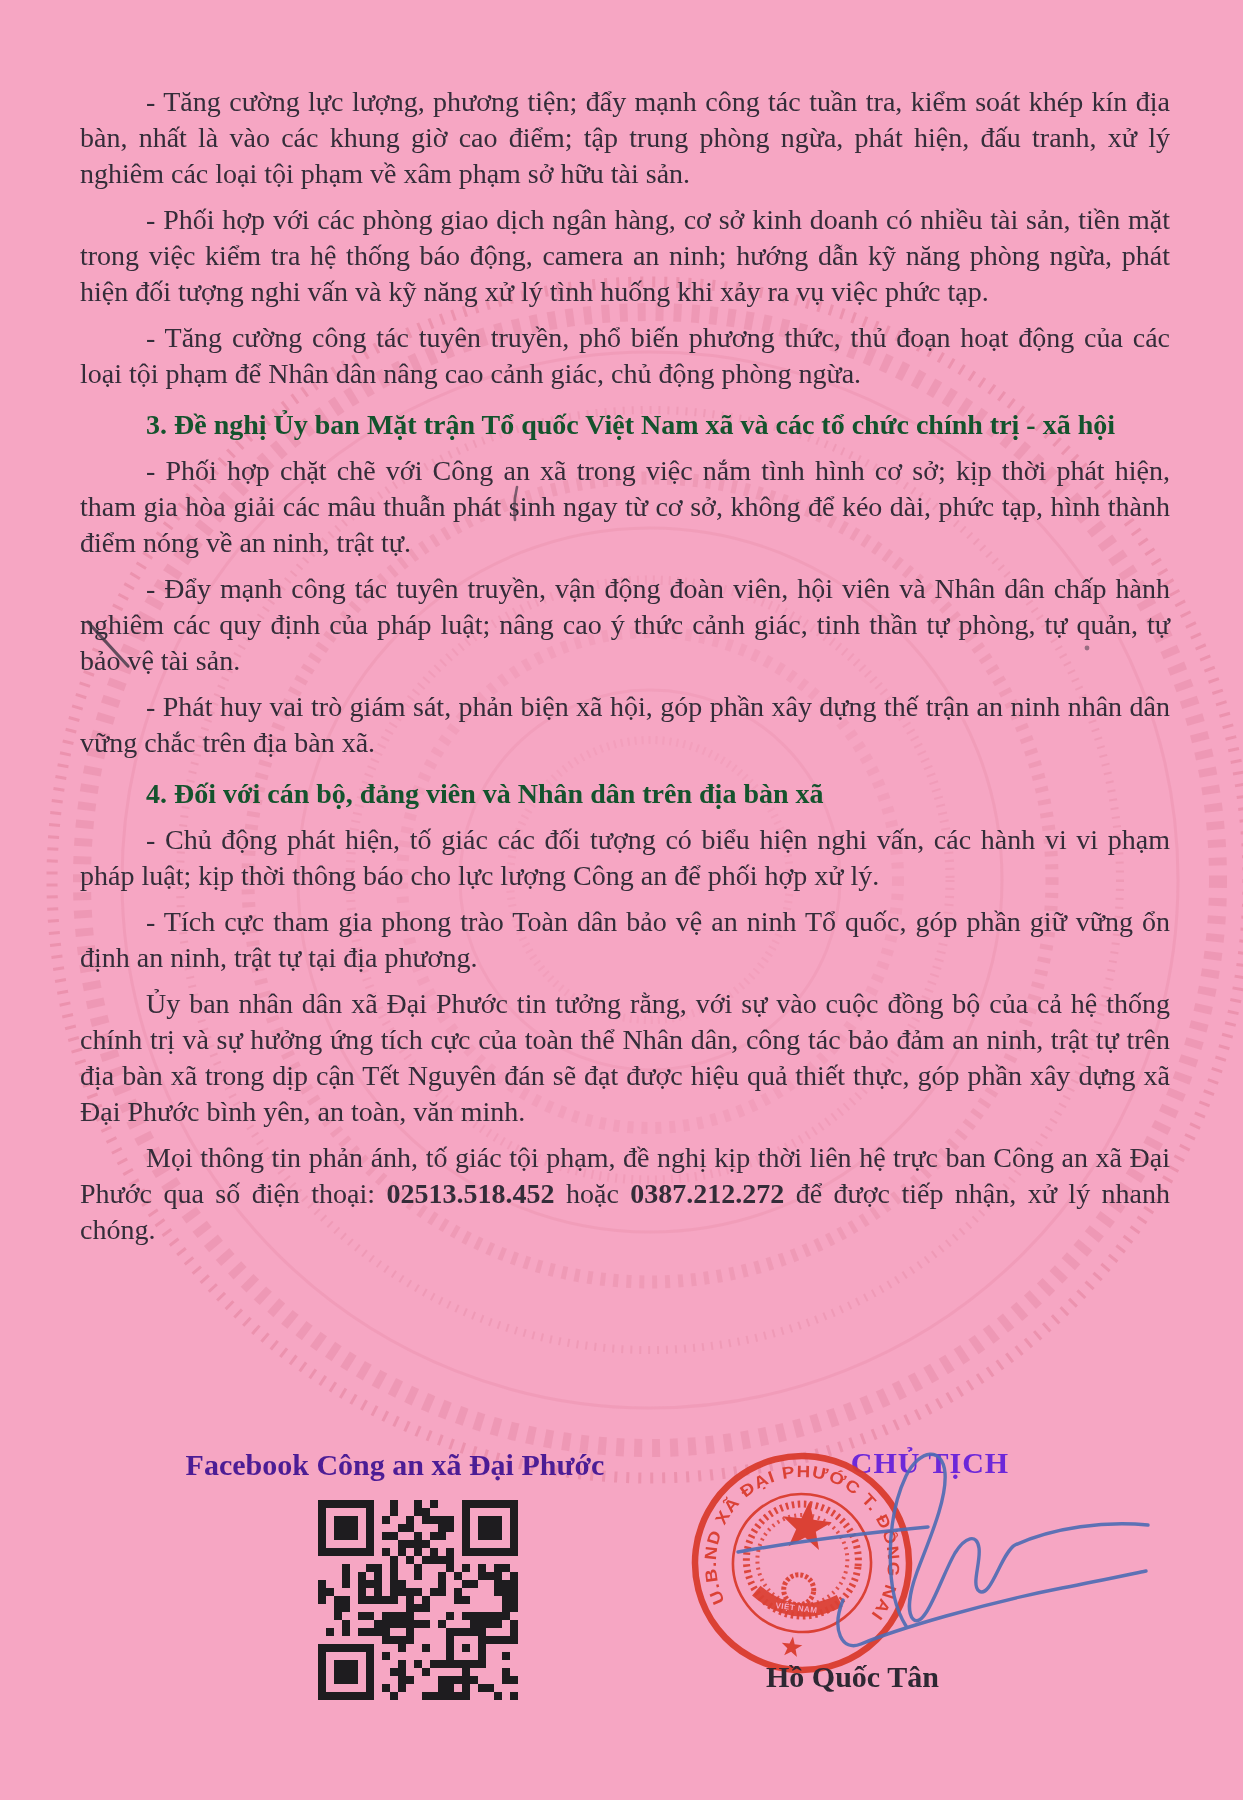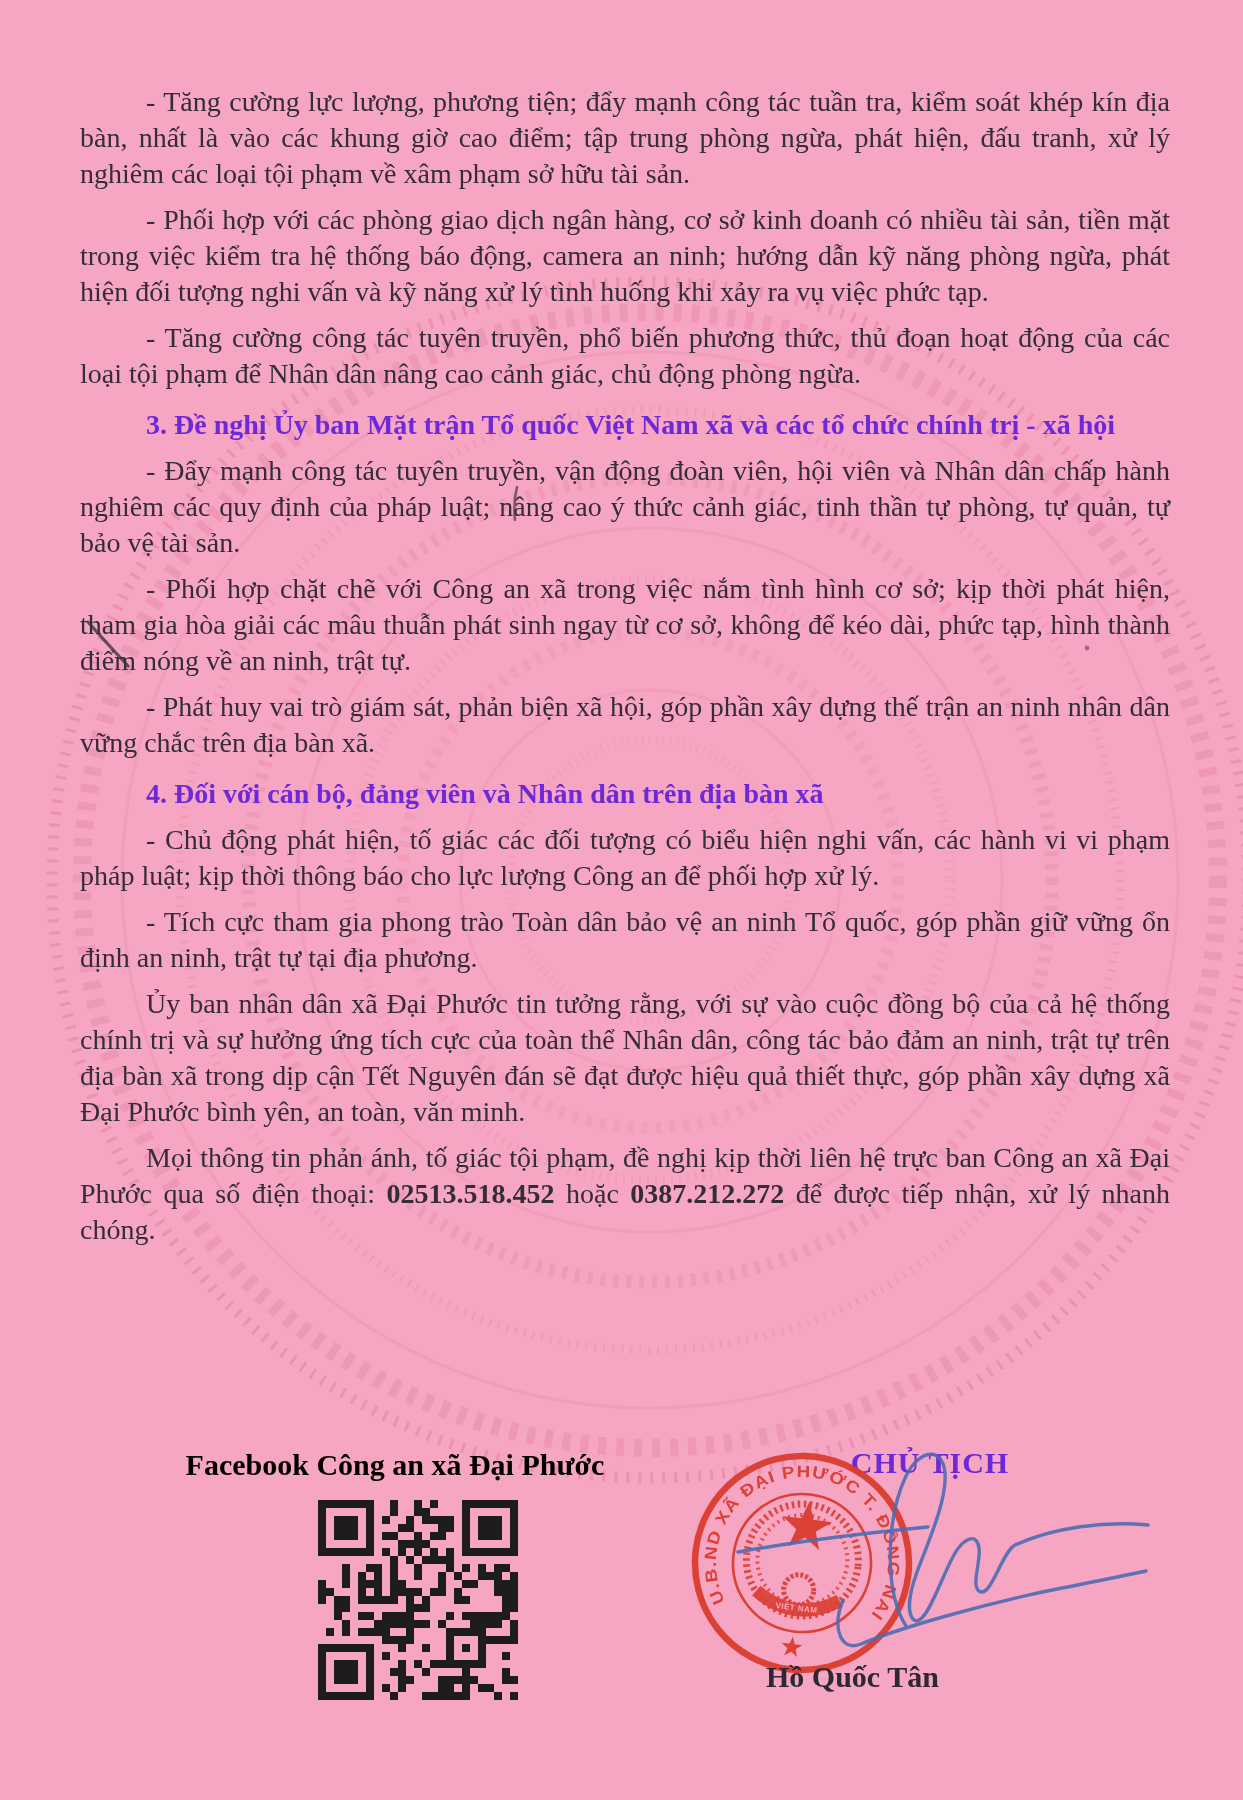--- a/index.html
+++ b/index.html
@@ -11,25 +11,25 @@
     font-family:"Liberation Serif","DejaVu Serif",serif;
   }
   .ghost-layer{position:absolute;left:0;top:0;z-index:0;}
   .overlay-layer{position:absolute;left:0;top:0;z-index:3;}
   .body-text{
     position:absolute;left:80px;top:84px;width:1090px;z-index:1;
     color:#342d39;font-size:28px;line-height:36px;
     text-align:justify;
   }
   .body-text p{margin:0 0 10px 0;text-indent:66px;}
-  .body-text p.heading{font-weight:bold;color:#6d28d9;margin-top:15px;}
+  .body-text p.heading{font-weight:bold;color:#14532d;margin-top:15px;}
   .body-text b{font-weight:bold;}
   .fb-label{
     position:absolute;left:175px;top:1448px;width:440px;z-index:2;
-    text-align:center;font-weight:bold;font-size:30px;color:#000000;
+    text-align:center;font-weight:bold;font-size:30px;color:#4c1d95;
     font-family:"Liberation Serif","DejaVu Serif",serif;
   }
   .qr{position:absolute;left:318px;top:1500px;z-index:2;}
   .chairman-title{
     position:absolute;left:770px;top:1446px;width:320px;z-index:2;
     text-align:center;font-weight:bold;font-size:30px;color:#6d28d9;
     letter-spacing:1px;
     font-family:"Liberation Serif","DejaVu Serif",serif;
   }
   .chairman-name{
@@ -56,22 +56,22 @@
       <circle cx="650" cy="880" r="190" stroke-width="3" opacity="0.11"></circle>
       <circle cx="650" cy="880" r="140" stroke-width="8" stroke-dasharray="2 5" opacity="0.10"></circle>
     </g>
   </svg>
 
   <div class="body-text">
     <p>- Tăng cường lực lượng, phương tiện; đẩy mạnh công tác tuần tra, kiểm soát khép kín địa bàn, nhất là vào các khung giờ cao điểm; tập trung phòng ngừa, phát hiện, đấu tranh, xử lý nghiêm các loại tội phạm về xâm phạm sở hữu tài sản.</p>
     <p>- Phối hợp với các phòng giao dịch ngân hàng, cơ sở kinh doanh có nhiều tài sản, tiền mặt trong việc kiểm tra hệ thống báo động, camera an ninh; hướng dẫn kỹ năng phòng ngừa, phát hiện đối tượng nghi vấn và kỹ năng xử lý tình huống khi xảy ra vụ việc phức tạp.</p>
     <p>- Tăng cường công tác tuyên truyền, phổ biến phương thức, thủ đoạn hoạt động của các loại tội phạm để Nhân dân nâng cao cảnh giác, chủ động phòng ngừa.</p>
     <p class="heading">3. Đề nghị Ủy ban Mặt trận Tổ quốc Việt Nam xã và các tổ chức chính trị - xã hội</p>
+    <p>- Phối hợp chặt chẽ với Công an xã trong việc nắm tình hình cơ sở; kịp thời phát hiện, tham gia hòa giải các mâu thuẫn phát sinh ngay từ cơ sở, không để kéo dài, phức tạp, hình thành điểm nóng về an ninh, trật tự.</p>
     <p>- Đẩy mạnh công tác tuyên truyền, vận động đoàn viên, hội viên và Nhân dân chấp hành nghiêm các quy định của pháp luật; nâng cao ý thức cảnh giác, tinh thần tự phòng, tự quản, tự bảo vệ tài sản.</p>
-    <p>- Phối hợp chặt chẽ với Công an xã trong việc nắm tình hình cơ sở; kịp thời phát hiện, tham gia hòa giải các mâu thuẫn phát sinh ngay từ cơ sở, không để kéo dài, phức tạp, hình thành điểm nóng về an ninh, trật tự.</p>
     <p>- Phát huy vai trò giám sát, phản biện xã hội, góp phần xây dựng thế trận an ninh nhân dân vững chắc trên địa bàn xã.</p>
     <p class="heading">4. Đối với cán bộ, đảng viên và Nhân dân trên địa bàn xã</p>
     <p>- Chủ động phát hiện, tố giác các đối tượng có biểu hiện nghi vấn, các hành vi vi phạm pháp luật; kịp thời thông báo cho lực lượng Công an để phối hợp xử lý.</p>
     <p>- Tích cực tham gia phong trào Toàn dân bảo vệ an ninh Tổ quốc, góp phần giữ vững ổn định an ninh, trật tự tại địa phương.</p>
     <p>Ủy ban nhân dân xã Đại Phước tin tưởng rằng, với sự vào cuộc đồng bộ của cả hệ thống chính trị và sự hưởng ứng tích cực của toàn thể Nhân dân, công tác bảo đảm an ninh, trật tự trên địa bàn xã trong dịp cận Tết Nguyên đán sẽ đạt được hiệu quả thiết thực, góp phần xây dựng xã Đại Phước bình yên, an toàn, văn minh.</p>
     <p><span>Mọi thông tin phản ánh, tố giác tội phạm, đề nghị kịp thời liên hệ trực ban Công an xã Đại Phước qua số điện thoại: </span><b>02513.518.452</b><span> hoặc </span><b>0387.212.272</b><span> để được tiếp nhận, xử lý nhanh chóng.</span></p>
   </div>
 
   <div class="fb-label">Facebook Công an xã Đại Phước</div>
   <svg class="qr" id="qr" width="200" height="200" viewBox="0 0 200 200">

